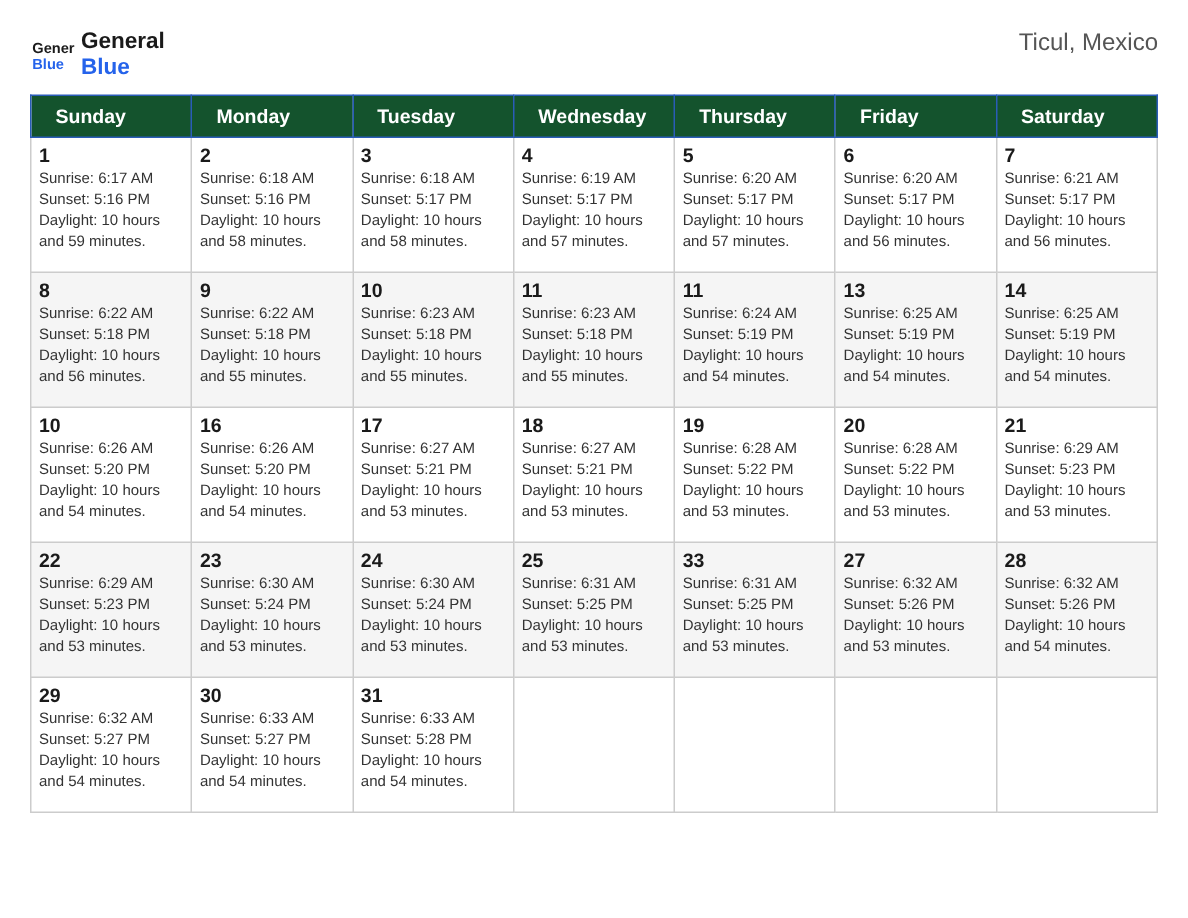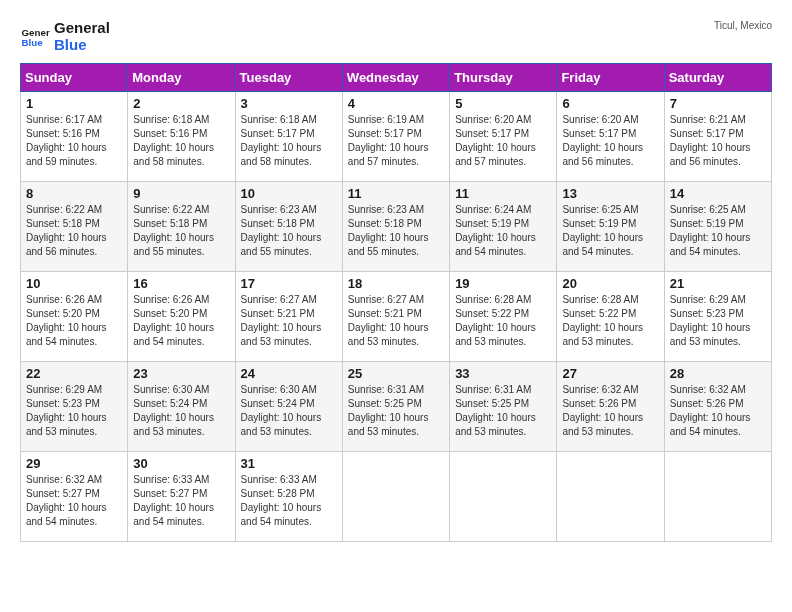--- a/index.html
+++ b/index.html
@@ -27,32 +27,32 @@
     }
     .title-area {
       text-align: right;
     }
     .month-title {
       font-size: 36px;
       font-weight: bold;
       color: #1a1a1a;
     }
     .location {
-      font-size: 10px;
+      font-size: 16px;
       color: #555;
     }
     .calendar-table {
       width: 100%;
       border-collapse: collapse;
       font-size: 11px;
     }
     .calendar-table th {
-      background: #a21caf;
+      background: #14532d;
       color: white;
-      padding: 6px 4px;
+      padding: 6px 16px;
       text-align: left;
       font-size: 13px;
       font-weight: bold;
       border: 1px solid #2a5cb8;
     }
     .calendar-table td {
       border: 1px solid #ccc;
       padding: 4px 5px;
       vertical-align: top;
       width: 107px;

